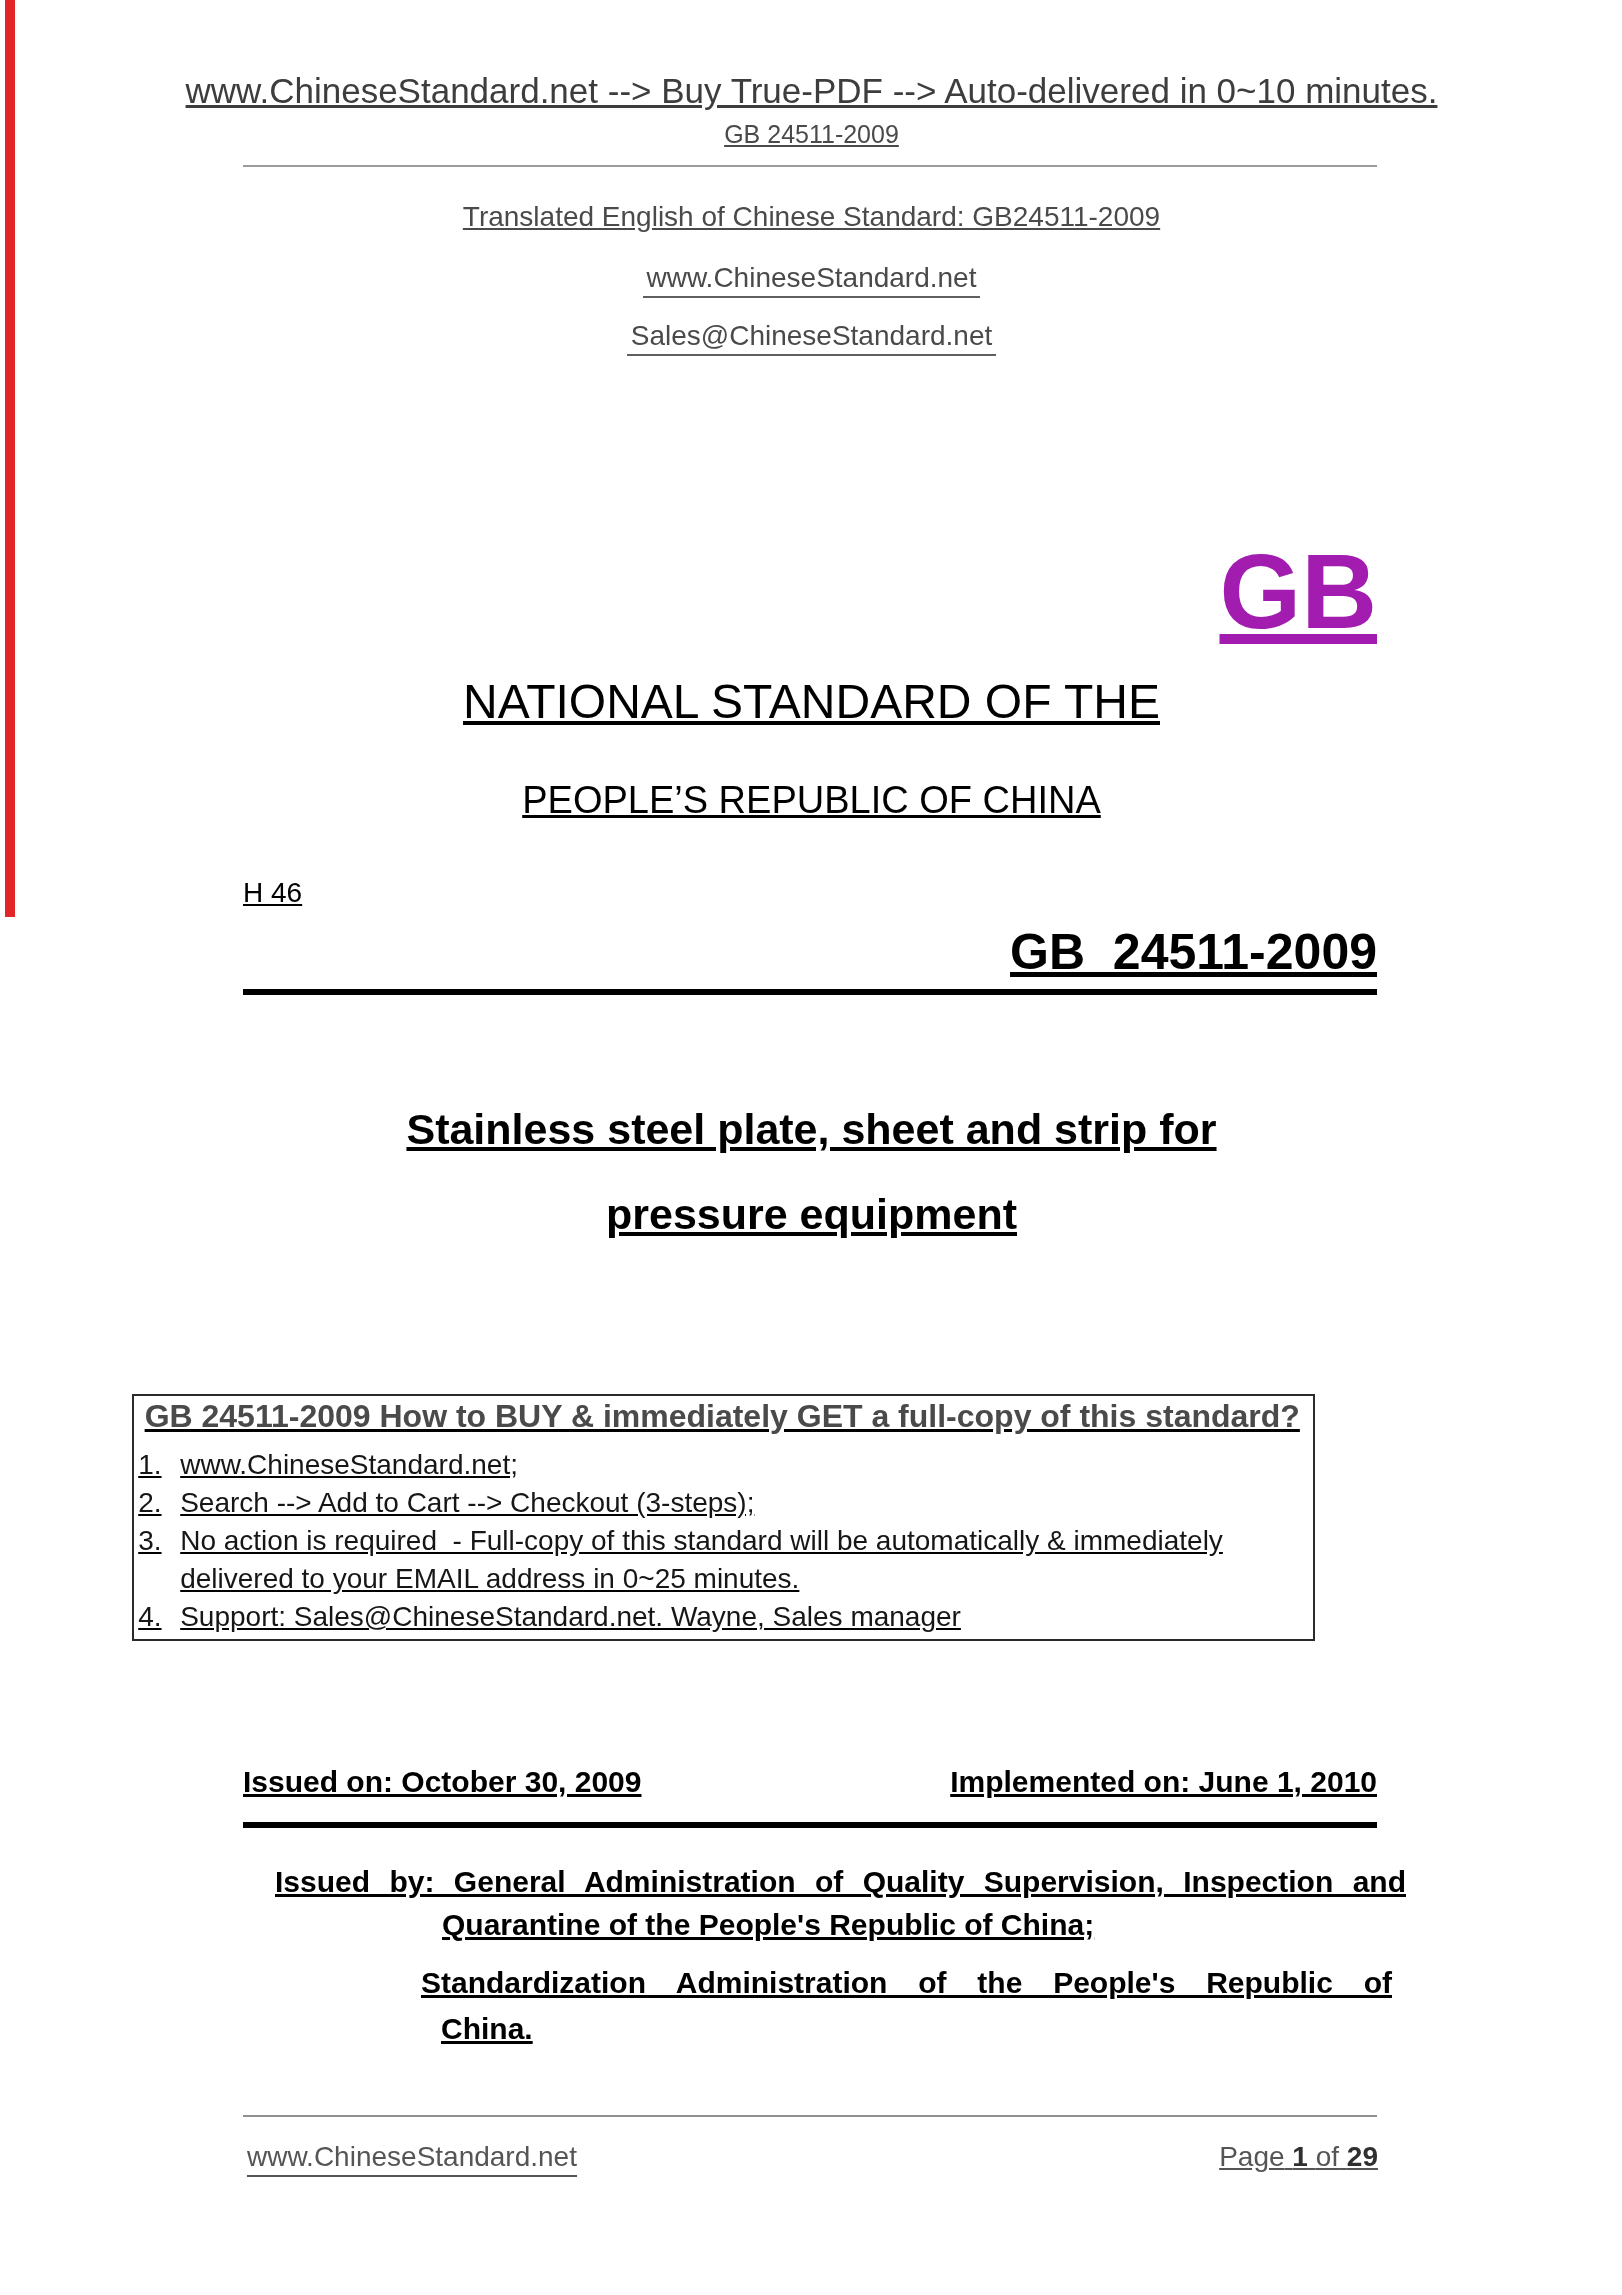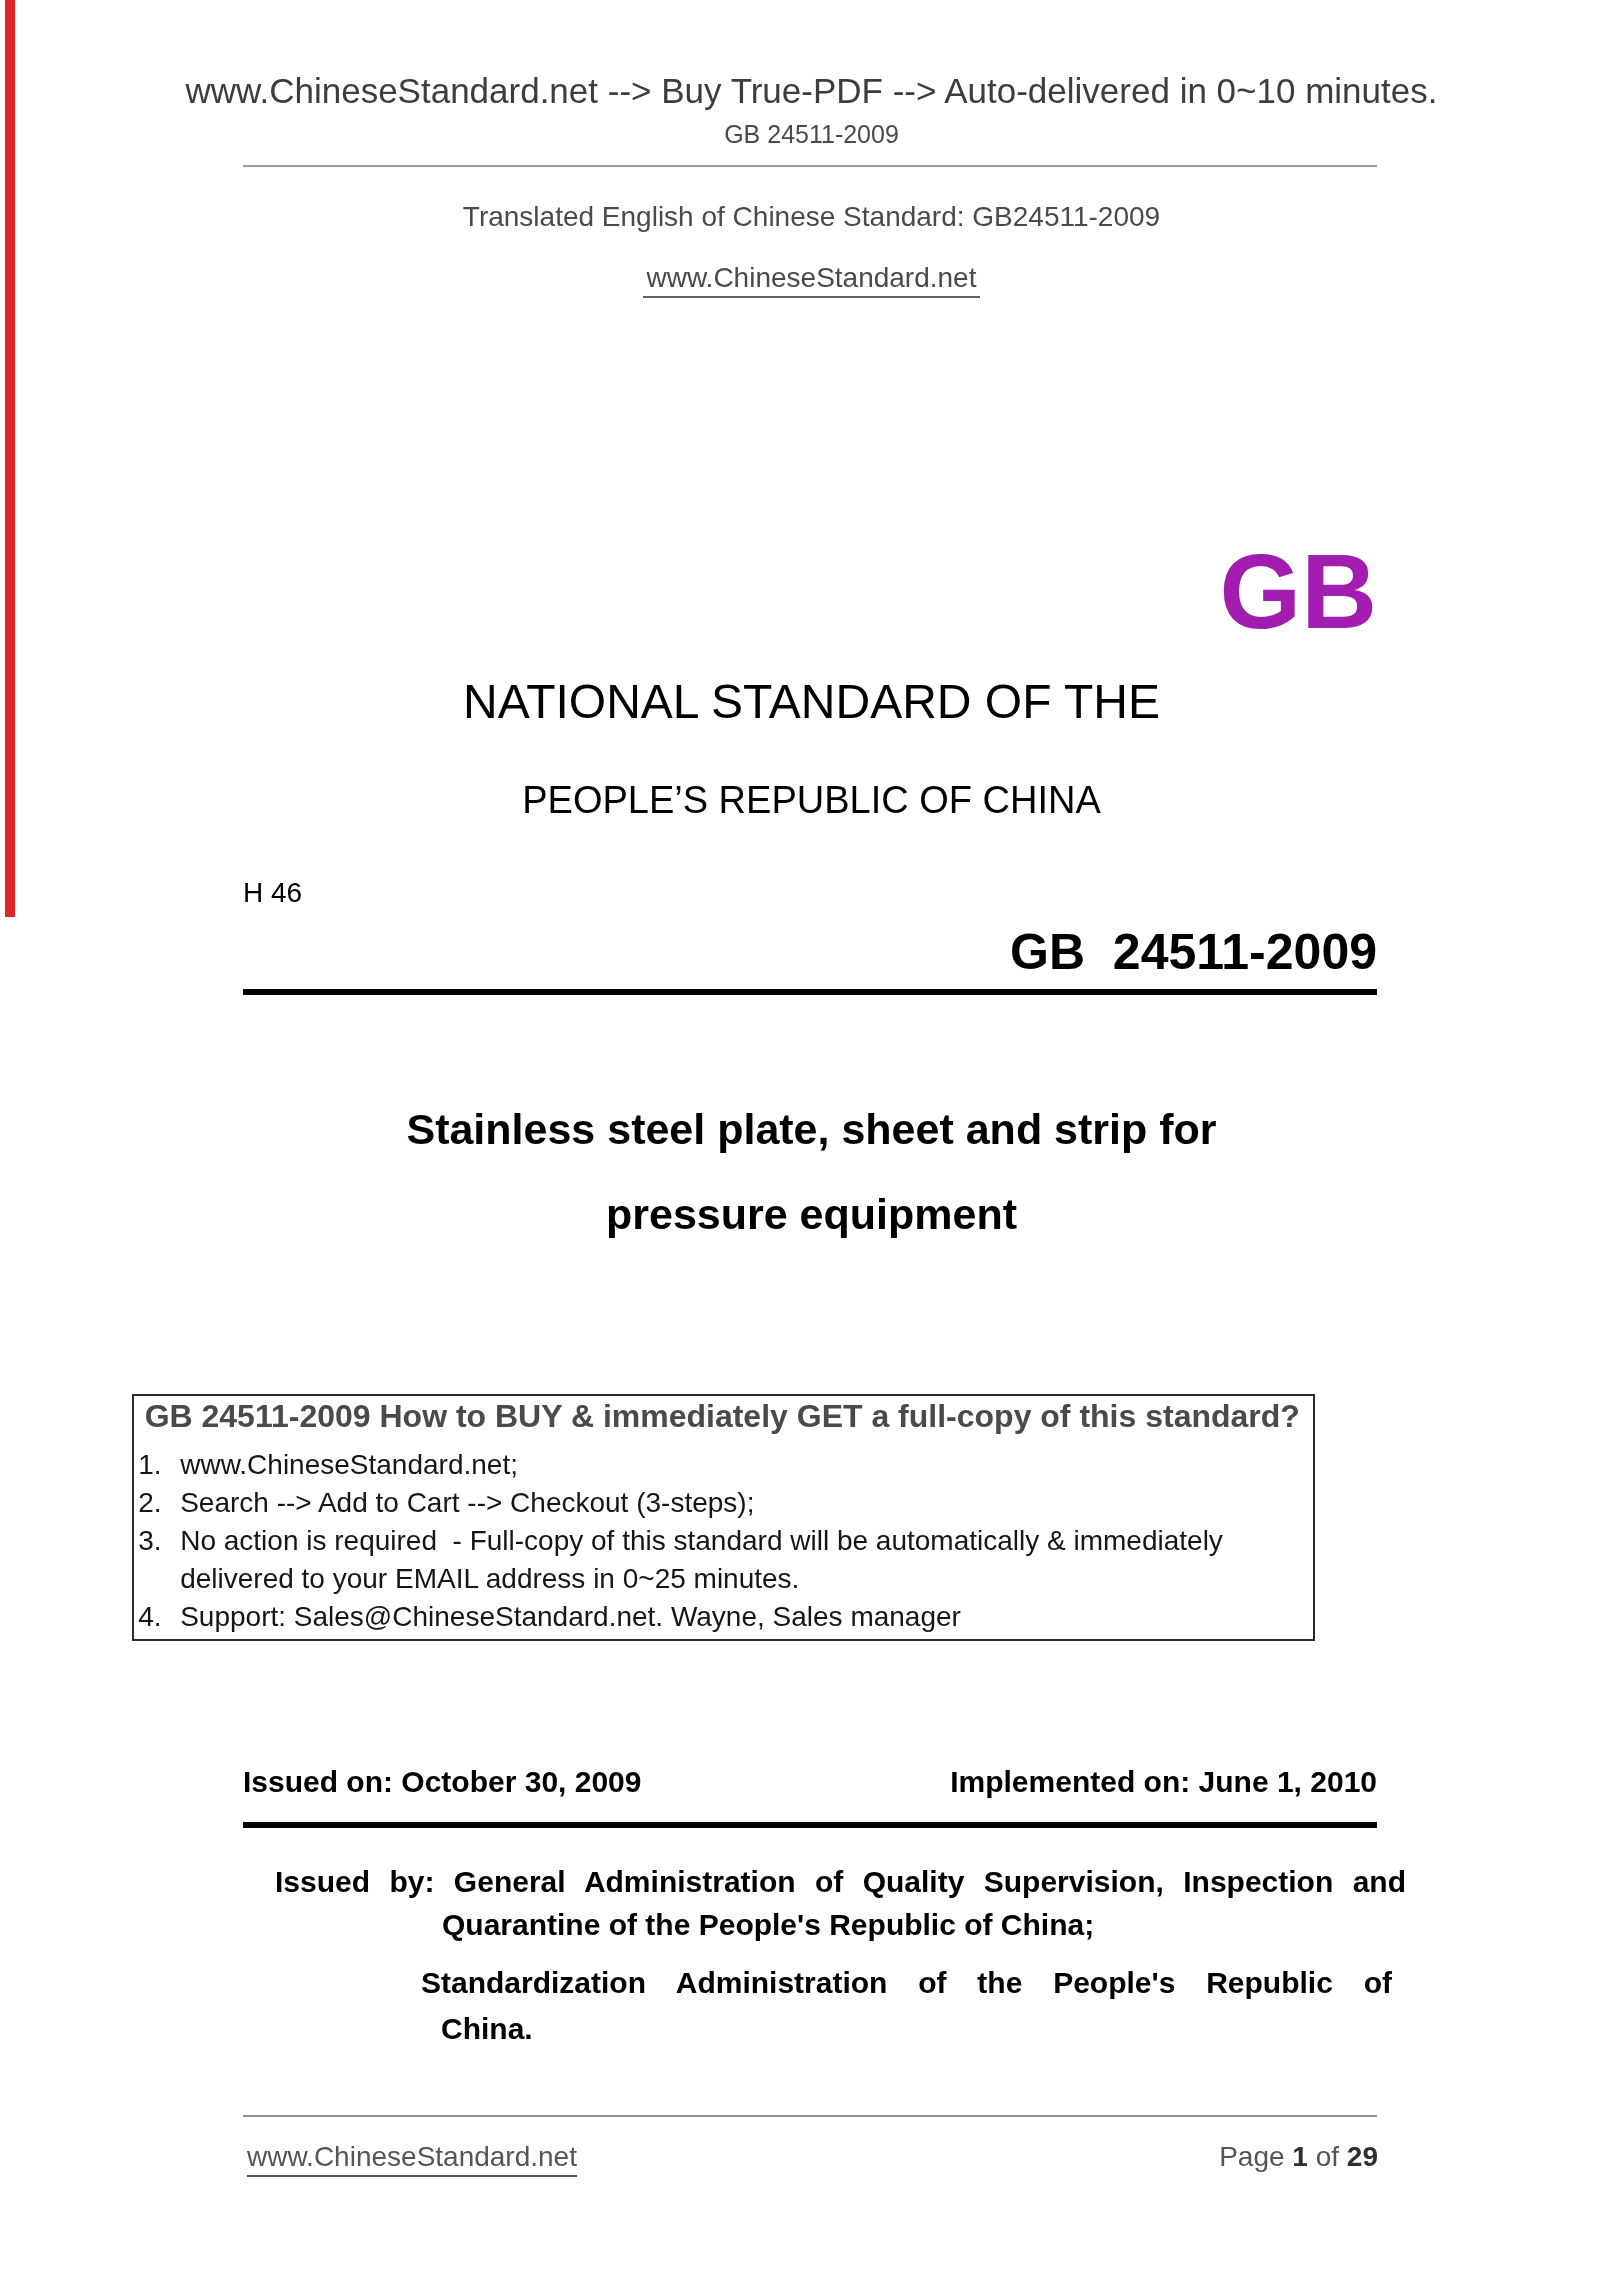--- a/index.html
+++ b/index.html
@@ -1,20 +1,20 @@
 <!DOCTYPE html>
 <html style="font-size:13.3px"><head>
 <meta charset="utf-8">
 <style>
   html,body{margin:0;padding:0;background:#ffffff;}
   #page{
     position:relative;width:1623px;height:2295px;background:#ffffff;overflow:hidden;
     font-family:"Liberation Sans","DejaVu Sans",sans-serif;color:#000;
   }
-  .abs{position:absolute;}
+  .abs{position:absolute;text-decoration:underline;}
   .center{left:0;width:1623px;text-align:center;}
   .content{left:243px;width:1134px;}
 
   .red-bar{left:5px;top:0;width:10px;height:917px;background:#e42528;}
 
   .banner{top:70px;font-size:35px;line-height:42px;color:#3d3d3d;}
   .gb-small{top:119px;font-size:25px;line-height:30px;color:#4a4a4a;}
   .rule-thin{top:165px;height:1.7px;background:#9c9c9c;}
   .translated{top:200px;font-size:28px;line-height:33px;color:#4a4a4a;}
   .hlink-row1{top:262px;}
@@ -65,20 +65,23 @@
   <div class="abs red-bar"></div>
 
   <div class="abs center banner">www.ChineseStandard.net --&gt; Buy True-PDF --&gt; Auto-delivered in 0~10 minutes.</div>
   <div class="abs center gb-small">GB 24511-2009</div>
   <div class="abs content rule-thin"></div>
   <div class="abs center translated">Translated English of Chinese Standard: GB24511-2009</div>
 
   <div class="abs center hlink-row1">
     <span class="hlink">www.ChineseStandard.net</span>
   </div>
+  <div class="abs center hlink-row2">
+    <span class="hlink">Sales@ChineseStandard.net</span>
+  </div>
 
   <div class="abs content gb-big">GB</div>
   <div class="abs center nat1">NATIONAL STANDARD OF THE</div>
   <div class="abs center nat2">PEOPLE’S REPUBLIC OF CHINA</div>
 
   <div class="abs content h46">H 46</div>
   <div class="abs content gb-num">GB&nbsp; 24511-2009</div>
   <div class="abs content rule-thick1"></div>
 
   <div class="abs center title1">Stainless steel plate, sheet and strip for</div>

